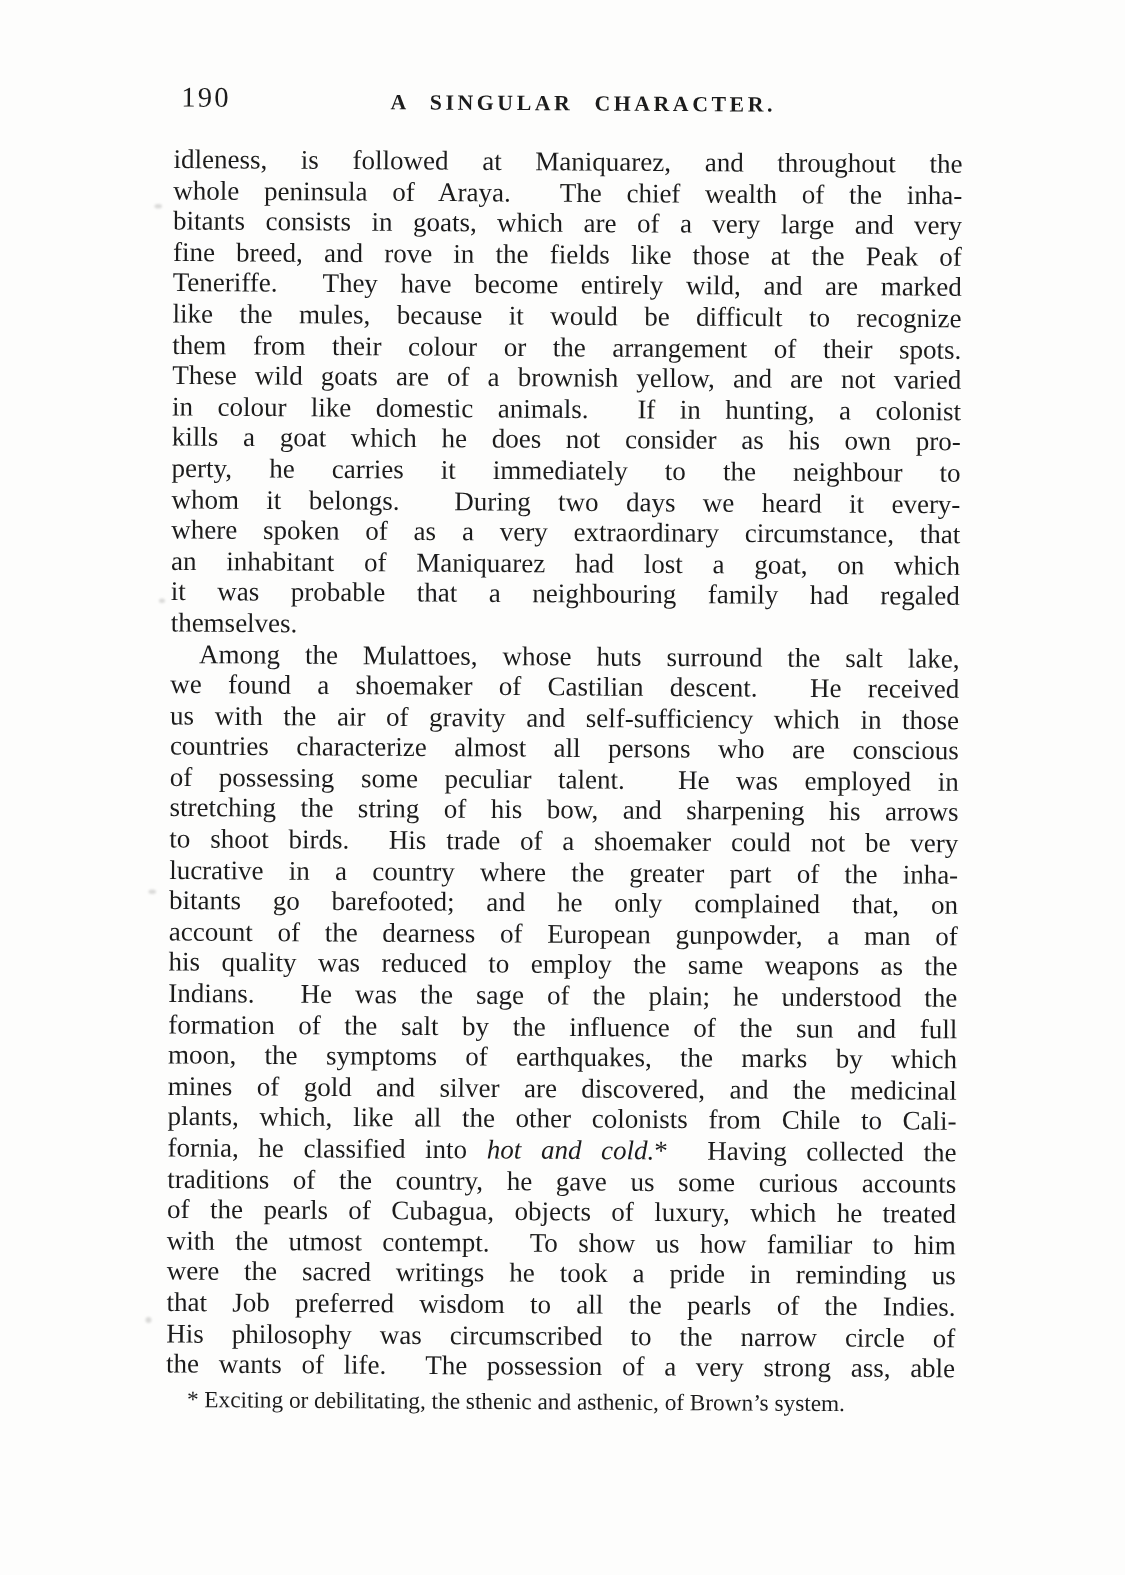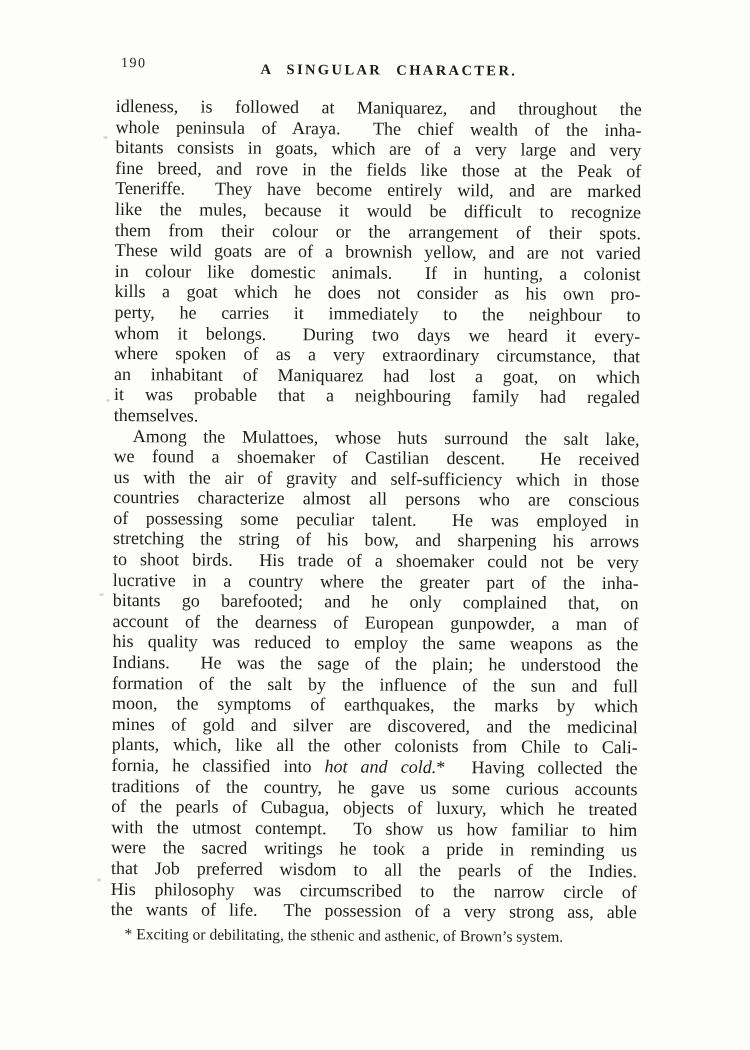--- a/index.html
+++ b/index.html
@@ -27,21 +27,21 @@
   }
   .header-row {
     position: relative;
     height: 26px;
     margin-bottom: 16px;
   }
   .page-number {
     position: absolute;
     left: 5px;
     top: 1px;
-    font-size: 14px;
+    font-size: 19px;
     letter-spacing: 1.5px;
   }
   .running-header {
     text-align: center;
     padding-left: 20px;
     padding-top: 6px;
     font-size: 14.5px;
     font-weight: bold;
     letter-spacing: 2.4px;
     word-spacing: 8px;

